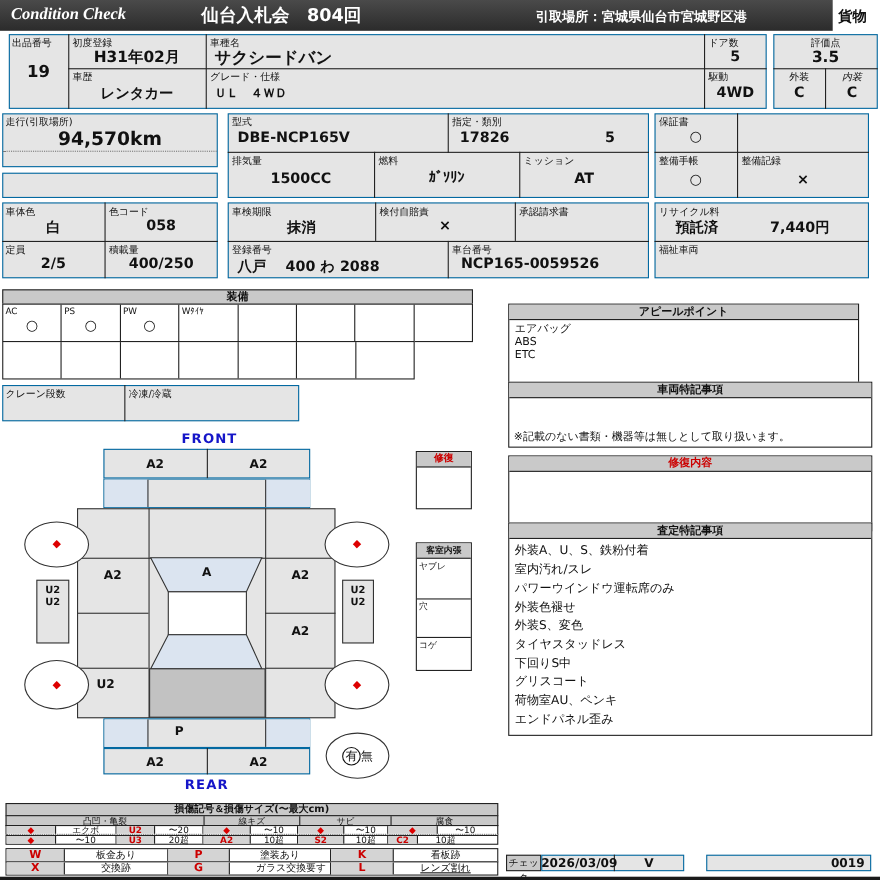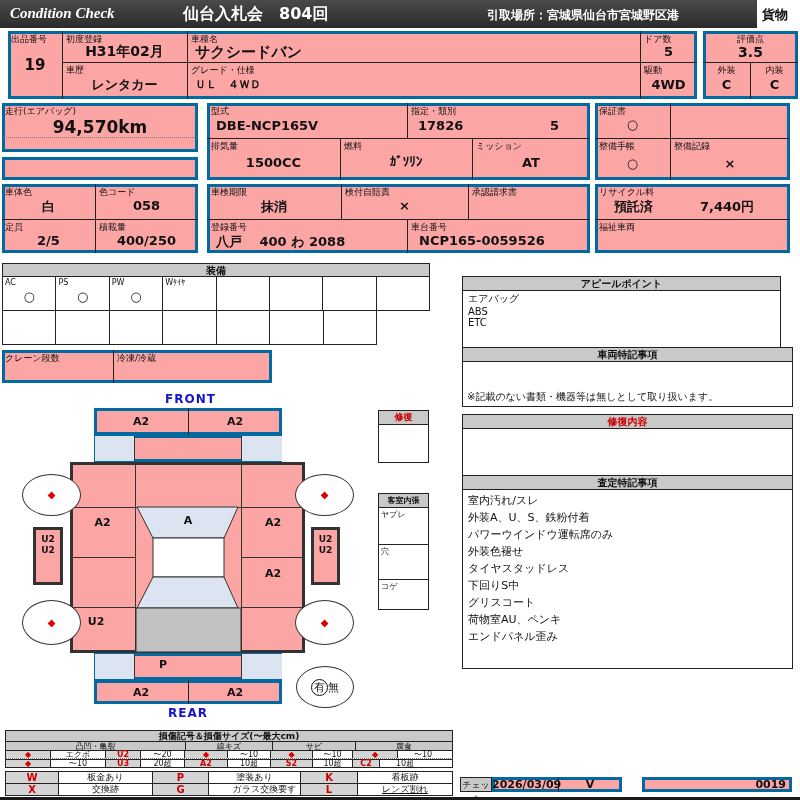--- a/index.html
+++ b/index.html
@@ -1,19 +1,19 @@
 <!DOCTYPE html>
 <html><head>
 <meta charset="utf-8">
 <style>
   html,body{margin:0;padding:0;background:#fff;}
   #sheet{position:relative;width:800px;height:800px;background:#fff;overflow:hidden;
          font-family:"DejaVu Sans",sans-serif;color:#111;}
   .abs{position:absolute;}
-  .box{position:absolute;border:3px solid #0369a1;background:#fca5a5;box-sizing:border-box;}
+  .box{position:absolute;border:1px solid #0369a1;background:#e5e5e5;box-sizing:border-box;}
   .lbl{position:absolute;font-size:9px;white-space:nowrap;color:#111;}
   .val{position:absolute;font-weight:bold;font-size:13px;white-space:nowrap;}
   .hdr{position:absolute;background:#c9c9c9;border:1px solid #222;box-sizing:border-box;
        text-align:center;font-size:10px;font-weight:bold;line-height:12px;}
   .panel{position:absolute;border:1px solid #222;background:#fff;box-sizing:border-box;}
   .panel .ph{background:#c9c9c9;border-bottom:1px solid #222;text-align:center;
              font-size:10px;font-weight:bold;height:13px;line-height:13px;}
   .red{color:#cc0000;}
   .line{position:absolute;background:#222;}
   .dline{position:absolute;border-top:1px dotted #777;}
@@ -64,27 +64,27 @@
   <span class="lbl" style="left:644px;top:64px;">駆動</span>
   <span class="val" style="left:640px;top:77px;width:57px;text-align:center;">4WD</span>
 
   <div class="box" style="left:703px;top:31px;width:95px;height:68px;"></div>
   <div class="line" style="left:703px;top:62px;width:95px;height:1px;"></div>
   <div class="line" style="left:750px;top:62px;width:1px;height:37px;"></div>
   <span class="lbl" style="left:703px;top:33px;width:95px;text-align:center;">評価点</span>
   <span class="val" style="left:703px;top:44px;width:95px;text-align:center;font-size:14px;">3.5</span>
   <span class="lbl" style="left:703px;top:64px;width:47px;text-align:center;">外装</span>
   <span class="val" style="left:703px;top:77px;width:47px;text-align:center;">C</span>
-  <span class="lbl" style="left:751px;top:64px;width:47px;text-align:center;">内装</span>
+  <span class="lbl" style="left:751px;top:64px;width:47px;text-align:center;font-style:italic;">内装</span>
   <span class="val" style="left:751px;top:77px;width:47px;text-align:center;">C</span>
 
   <div class="box" style="left:2px;top:103px;width:196px;height:49px;"></div>
   <div class="dline" style="left:3px;top:137px;width:194px;"></div>
   <div class="box" style="left:2px;top:157px;width:196px;height:23px;"></div>
-  <span class="lbl" style="left:5px;top:105px;">走行(エアバッグ)</span>
+  <span class="lbl" style="left:5px;top:105px;">走行(引取場所)</span>
   <span class="val" style="left:2px;top:117px;width:196px;text-align:center;font-size:17px;">94,570km</span>
 
   <div class="box" style="left:207px;top:103px;width:383px;height:77px;"></div>
   <div class="line" style="left:207px;top:138px;width:383px;height:1px;"></div>
   <div class="line" style="left:407px;top:103px;width:1px;height:36px;"></div>
   <div class="line" style="left:340px;top:138px;width:1px;height:42px;"></div>
   <div class="line" style="left:472px;top:138px;width:1px;height:42px;"></div>
   <span class="lbl" style="left:211px;top:105px;">型式</span>
   <span class="val" style="left:216px;top:118px;font-size:13px;">DBE-NCP165V</span>
   <span class="lbl" style="left:411px;top:105px;">指定・類別</span>
@@ -266,24 +266,25 @@
     <div style="position:absolute;left:4px;bottom:2px;font-size:10px;white-space:nowrap;">※記載のない書類・機器等は無しとして取り扱います。</div>
   </div>
 
   <div class="panel" style="left:462px;top:414px;width:331px;height:69px;">
     <div class="ph red">修復内容</div>
   </div>
 
   <div class="panel" style="left:462px;top:475px;width:331px;height:194px;">
     <div class="ph">査定特記事項</div>
     <div style="padding:2px 5px;font-size:11px;line-height:17px;">
+      <div>外装A、U、S、鉄粉付着</div>
       <div>室内汚れ/スレ</div>
-      <div>外装A、U、S、鉄粉付着</div>
       <div>パワーウインドウ運転席のみ</div>
       <div>外装色褪せ</div>
+      <div>外装S、変色</div>
       <div>タイヤスタッドレス</div>
       <div>下回りS中</div>
       <div>グリスコート</div>
       <div>荷物室AU、ペンキ</div>
       <div>エンドパネル歪み</div>
     </div>
   </div>
 
 
   <div class="hdr" style="left:460px;top:777px;width:32px;height:15px;font-size:9px;line-height:14px;font-weight:normal;">チェック</div>

